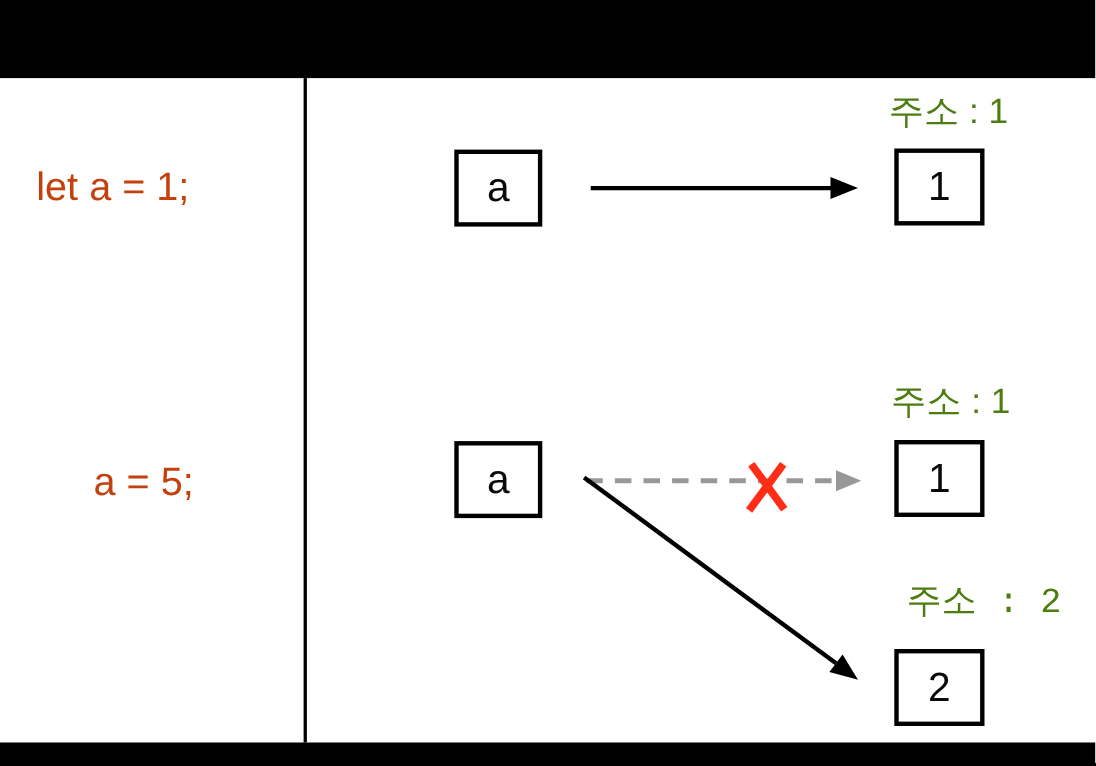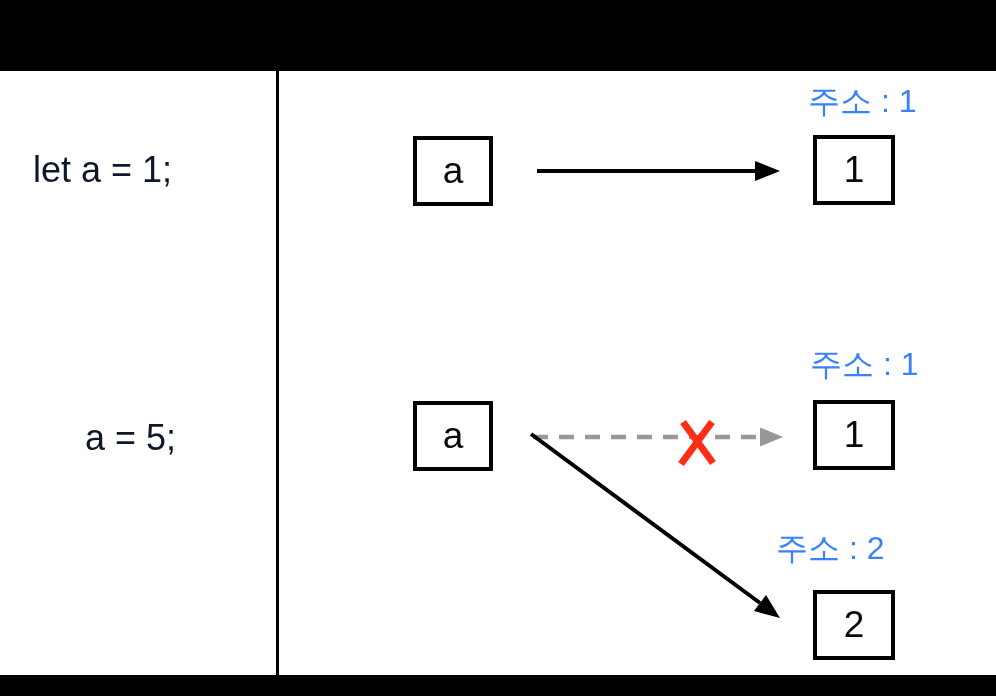--- a/index.html
+++ b/index.html
@@ -30,21 +30,21 @@
     top: 71px;
     width: 3px;
     height: 604px;
     background: #000000;
   }
 
   .code {
     position: absolute;
     font-size: 36px;
     line-height: 40px;
-    color: #0f172a;
+    color: #c2410c;
     white-space: nowrap;
   }
   .code1 { left: 33px; top: 150px; }
   .code2 { left: 85px; top: 418px; }
 
   .box {
     position: absolute;
     box-sizing: border-box;
     border: 4px solid #000000;
     background: #ffffff;
@@ -61,26 +61,26 @@
   .var-box-1 { left: 413px; top: 136px; width: 80px; height: 70px; }
   .val-box-1 { left: 813px; top: 135px; width: 82px; height: 70px; }
   .var-box-2 { left: 413px; top: 401px; width: 80px; height: 70px; }
   .val-box-2 { left: 813px; top: 400px; width: 82px; height: 70px; }
   .val-box-3 { left: 813px; top: 590px; width: 82px; height: 70px; }
 
   .addr {
     position: absolute;
     font-size: 32px;
     line-height: 34px;
-    color: #3b82f6;
+    color: #4d7c0f;
     white-space: nowrap;
   }
   .addr1 { left: 808px; top: 84px; }
   .addr2 { left: 810px; top: 347px; }
-  .addr3 { left: 776px; top: 531px; }
+  .addr3 { left: 824px; top: 531px; font-family: Liberation Mono, monospace; }
 
   .arrows {
     position: absolute;
     left: 0;
     top: 0;
     width: 996px;
     height: 696px;
     pointer-events: none;
   }
 </style>

